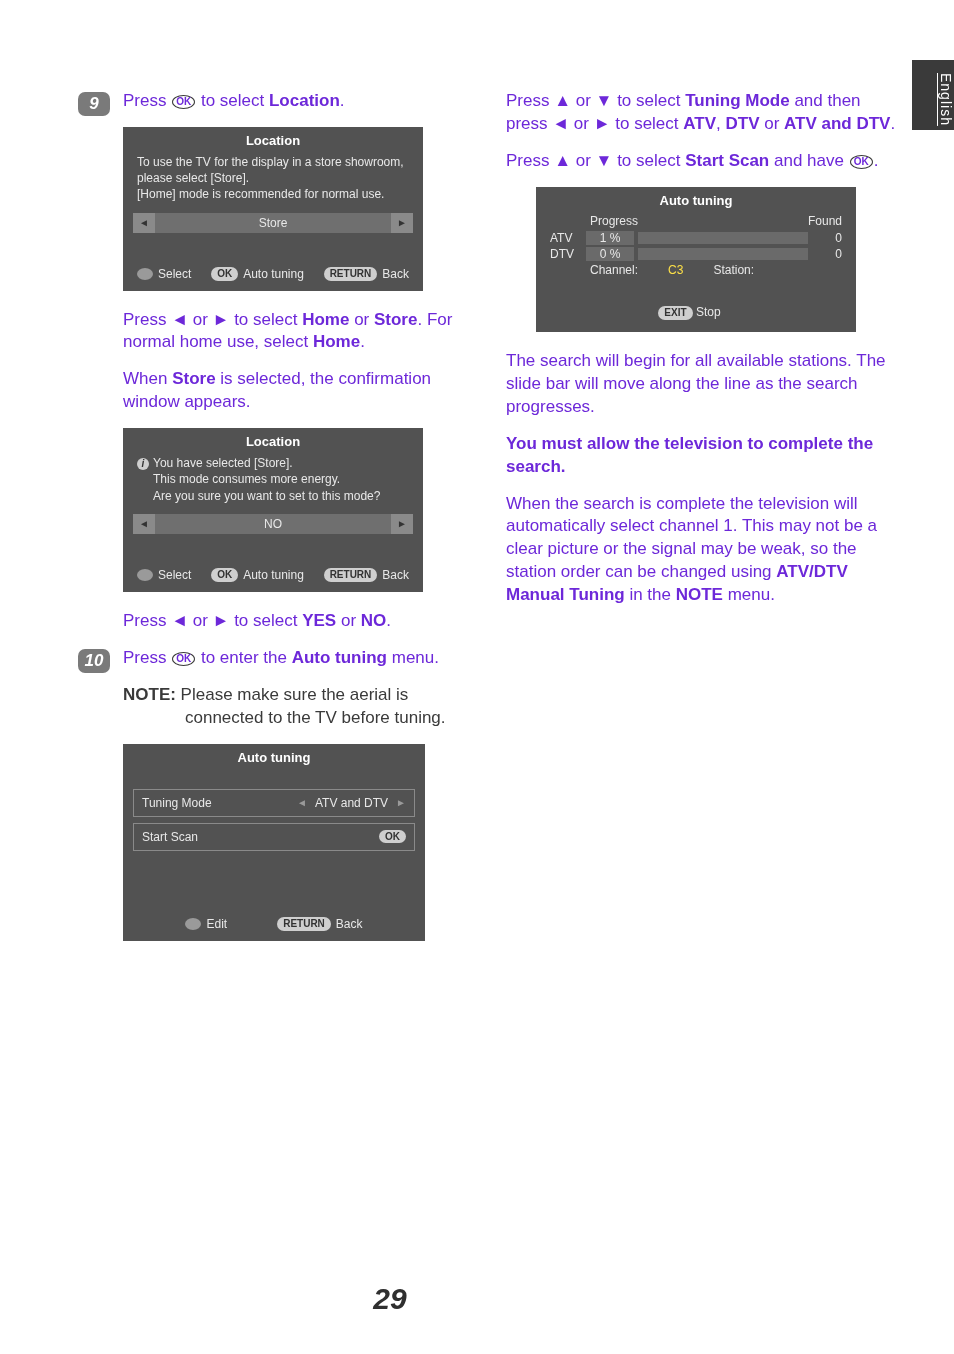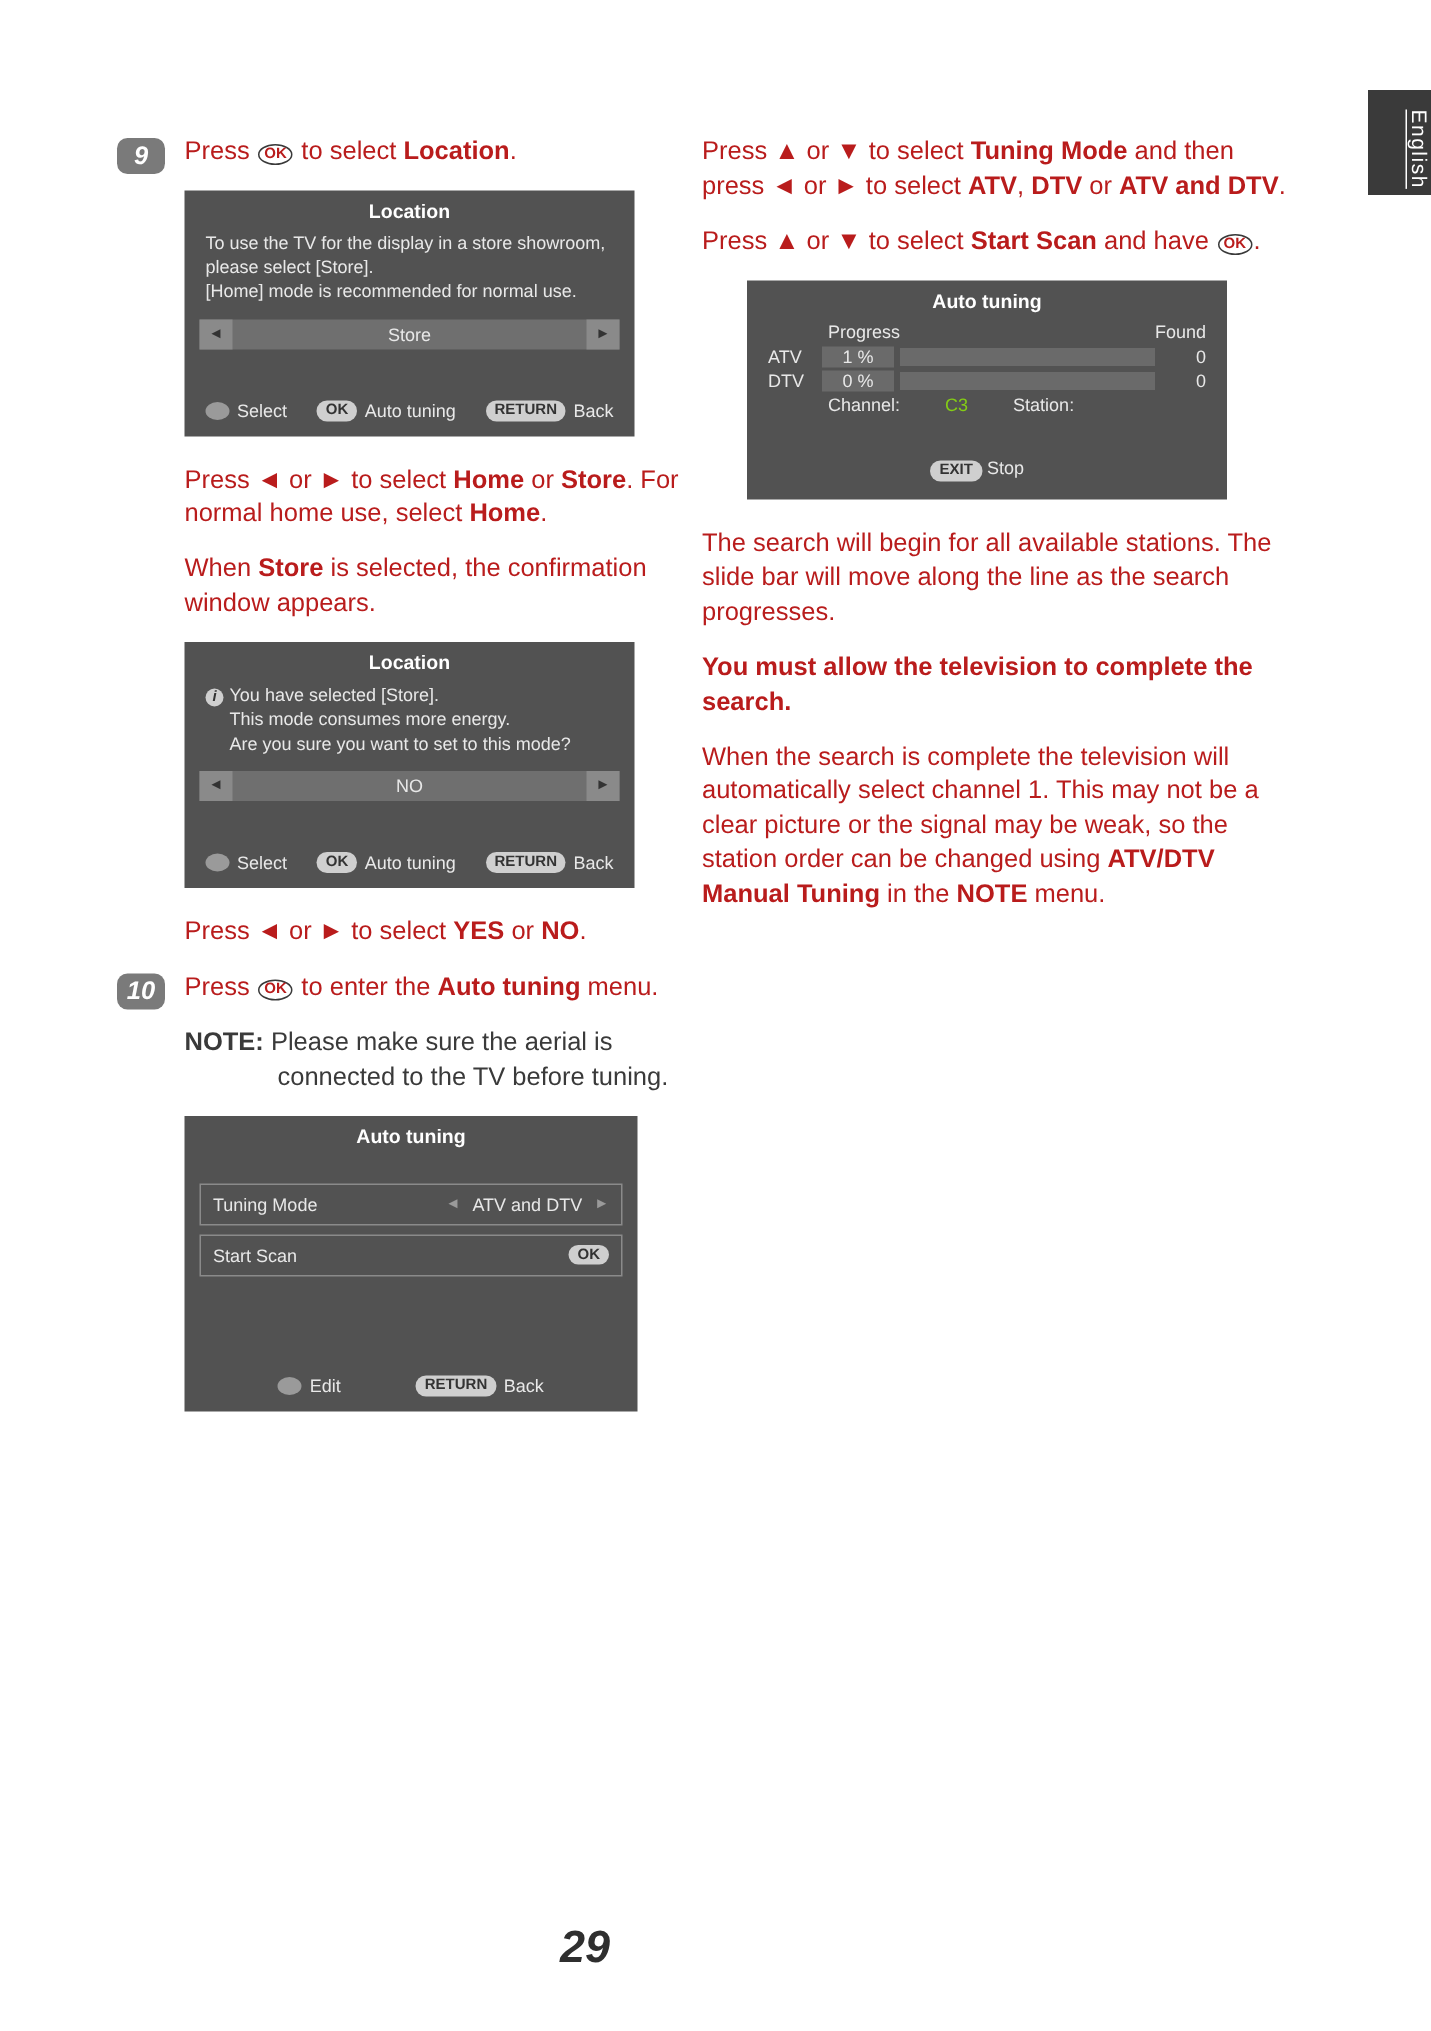--- a/index.html
+++ b/index.html
@@ -34,21 +34,21 @@
     letter-spacing: 1px;
     text-decoration: underline;
     box-sizing: border-box;
   }
   .col {
     position: absolute;
     top: 80px;
     width: 395px;
   }
   .col-left { left: 75px; }
-  .col-right { left: 468px; }
+  .col-right { left: 506px; }
   .step-badge {
     position: absolute;
     left: -45px;
     top: 2px;
     width: 32px;
     height: 24px;
     background: #7a7a7a;
     border-radius: 7px;
     color: #fff;
     font-weight: bold;
@@ -60,21 +60,21 @@
   .step {
     position: relative;
     margin-left: 48px;
     margin-bottom: 12px;
   }
   .step-right { margin-left: 0; }
   p.body {
     font-size: 17px;
     line-height: 1.35;
     margin: 10px 0 14px 0;
-    color: #b91c1c;
+    color: #6d28d9;
   }
   p.body b, span.b { font-weight: bold; }
   .note-block {
     font-size: 17px;
     line-height: 1.35;
     margin: 14px 0;
     padding-left: 62px;
     text-indent: -62px;
   }
   .note-block .note-label { font-weight: bold; }
@@ -194,21 +194,21 @@
   .osd-progress .prog-row .pct {
     width: 48px; background:#6a6a6a; text-align:center; margin-right:4px;
   }
   .osd-progress .prog-row .bar {
     flex:1; height:12px; background:#6a6a6a; position:relative;
   }
   .osd-progress .prog-row .found { width:30px; text-align:right; margin-left:4px; }
   .osd-progress .info-row {
     display:flex; padding: 1px 14px 10px 54px; font-size:12px; color:#e8e8e8; gap:30px;
   }
-  .osd-progress .info-row span.val { color:#84cc16; }
+  .osd-progress .info-row span.val { color:#fde047; }
   .osd-progress .footer-center {
     text-align:center; padding: 18px 13px 4px 0; font-size:12px; color:#e8e8e8;
   }
   .info-icon {
     display:inline-block; width:12px; height:12px; border-radius:50%;
     background:#cfcfcf; color:#333; font-size:10px; font-weight:bold;
     text-align:center; line-height:12px; margin-right:4px; font-style: italic;
   }
   .page-num {
     position:absolute;

